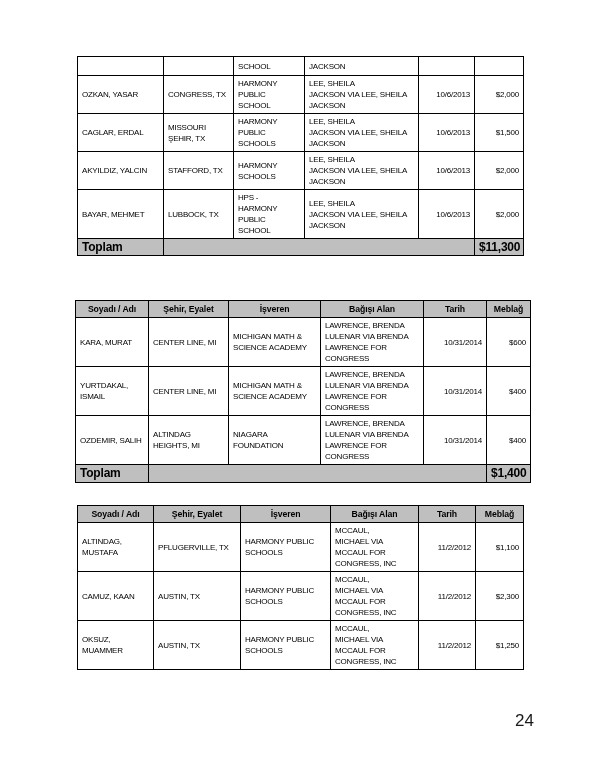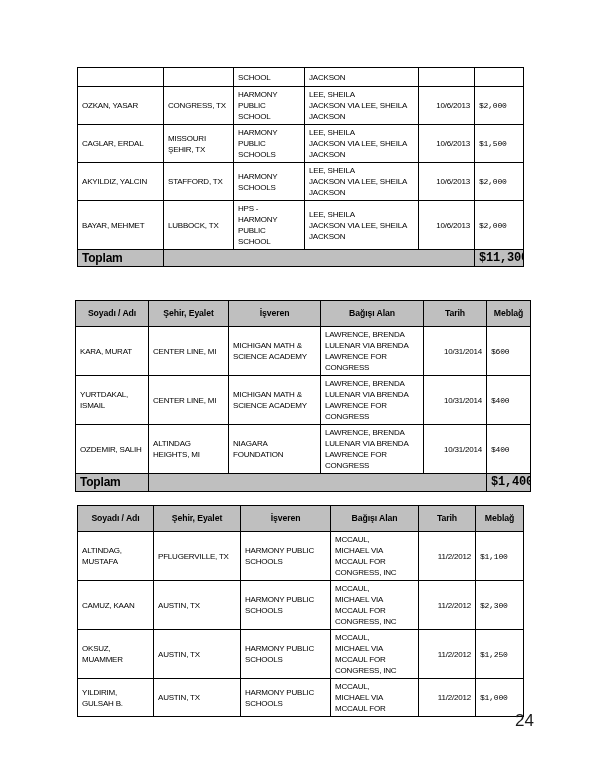--- a/index.html
+++ b/index.html
@@ -31,42 +31,42 @@
     line-height: 11px;
     padding: 2px 4px;
   }
   .t th {
     background: var(--header-bg, #bfbfbf);
     font-weight: bold;
     font-size: 8.7px;
     letter-spacing: -0.1px;
     text-align: center;
     padding: 2px 1px;
-    height: 26px;
+    height: 17px;
   }
   .a-left   { text-align: left;  padding-left: 5px; }
   .a-center { text-align: right; }
-  .a-right  { text-align: left; padding-right: 5px; font-family: Liberation Mono, monospace; }
+  .a-right  { text-align: right; padding-right: 5px; }
   tr.total td {
     background: var(--header-bg, #bfbfbf);
     font-weight: bold;
     font-size: 12px;
   }
   .pagenum {
     position: absolute;
     left: 515px; top: 711px;
     font-size: 17px;
     color: #1a1a1a;
   }
 </style>
 </head>
 <body>
 
 <div class="page">
-  <table class="t" style="left: 77px; top: 67px; width: 446px; padding-left: 36px;">
+  <table class="t" style="left: 77px; top: 56px; width: 446px; padding-left: 36px;">
       <colgroup>
         <col style="width: 86px;">
         <col style="width: 70px;">
         <col style="width: 71px;">
         <col style="width: 114px;">
         <col style="width: 56px;">
         <col style="width: 49px;">
       </colgroup>
       <tbody>
         <tr style="height: 19px;">
@@ -245,28 +245,16 @@
           <td class="a-left">AUSTIN, TX</td>
           <td class="a-left">HARMONY PUBLIC
 SCHOOLS</td>
           <td class="a-left">MCCAUL,
 MICHAEL VIA
 MCCAUL FOR
 CONGRESS, INC</td>
           <td class="a-center">11/2/2012</td>
           <td class="a-right">$1,250</td>
         </tr>
-        <tr style="height: 35px;">
-          <td class="a-left">YILDIRIM,
-GULSAH B.</td>
-          <td class="a-left">AUSTIN, TX</td>
-          <td class="a-left">HARMONY PUBLIC
-SCHOOLS</td>
-          <td class="a-left">MCCAUL,
-MICHAEL VIA
-MCCAUL FOR</td>
-          <td class="a-center">11/2/2012</td>
-          <td class="a-right">$1,000</td>
-        </tr>
       </tbody>
     </table>
   <div class="pagenum">24</div>
 </div>
 
 </body></html>

